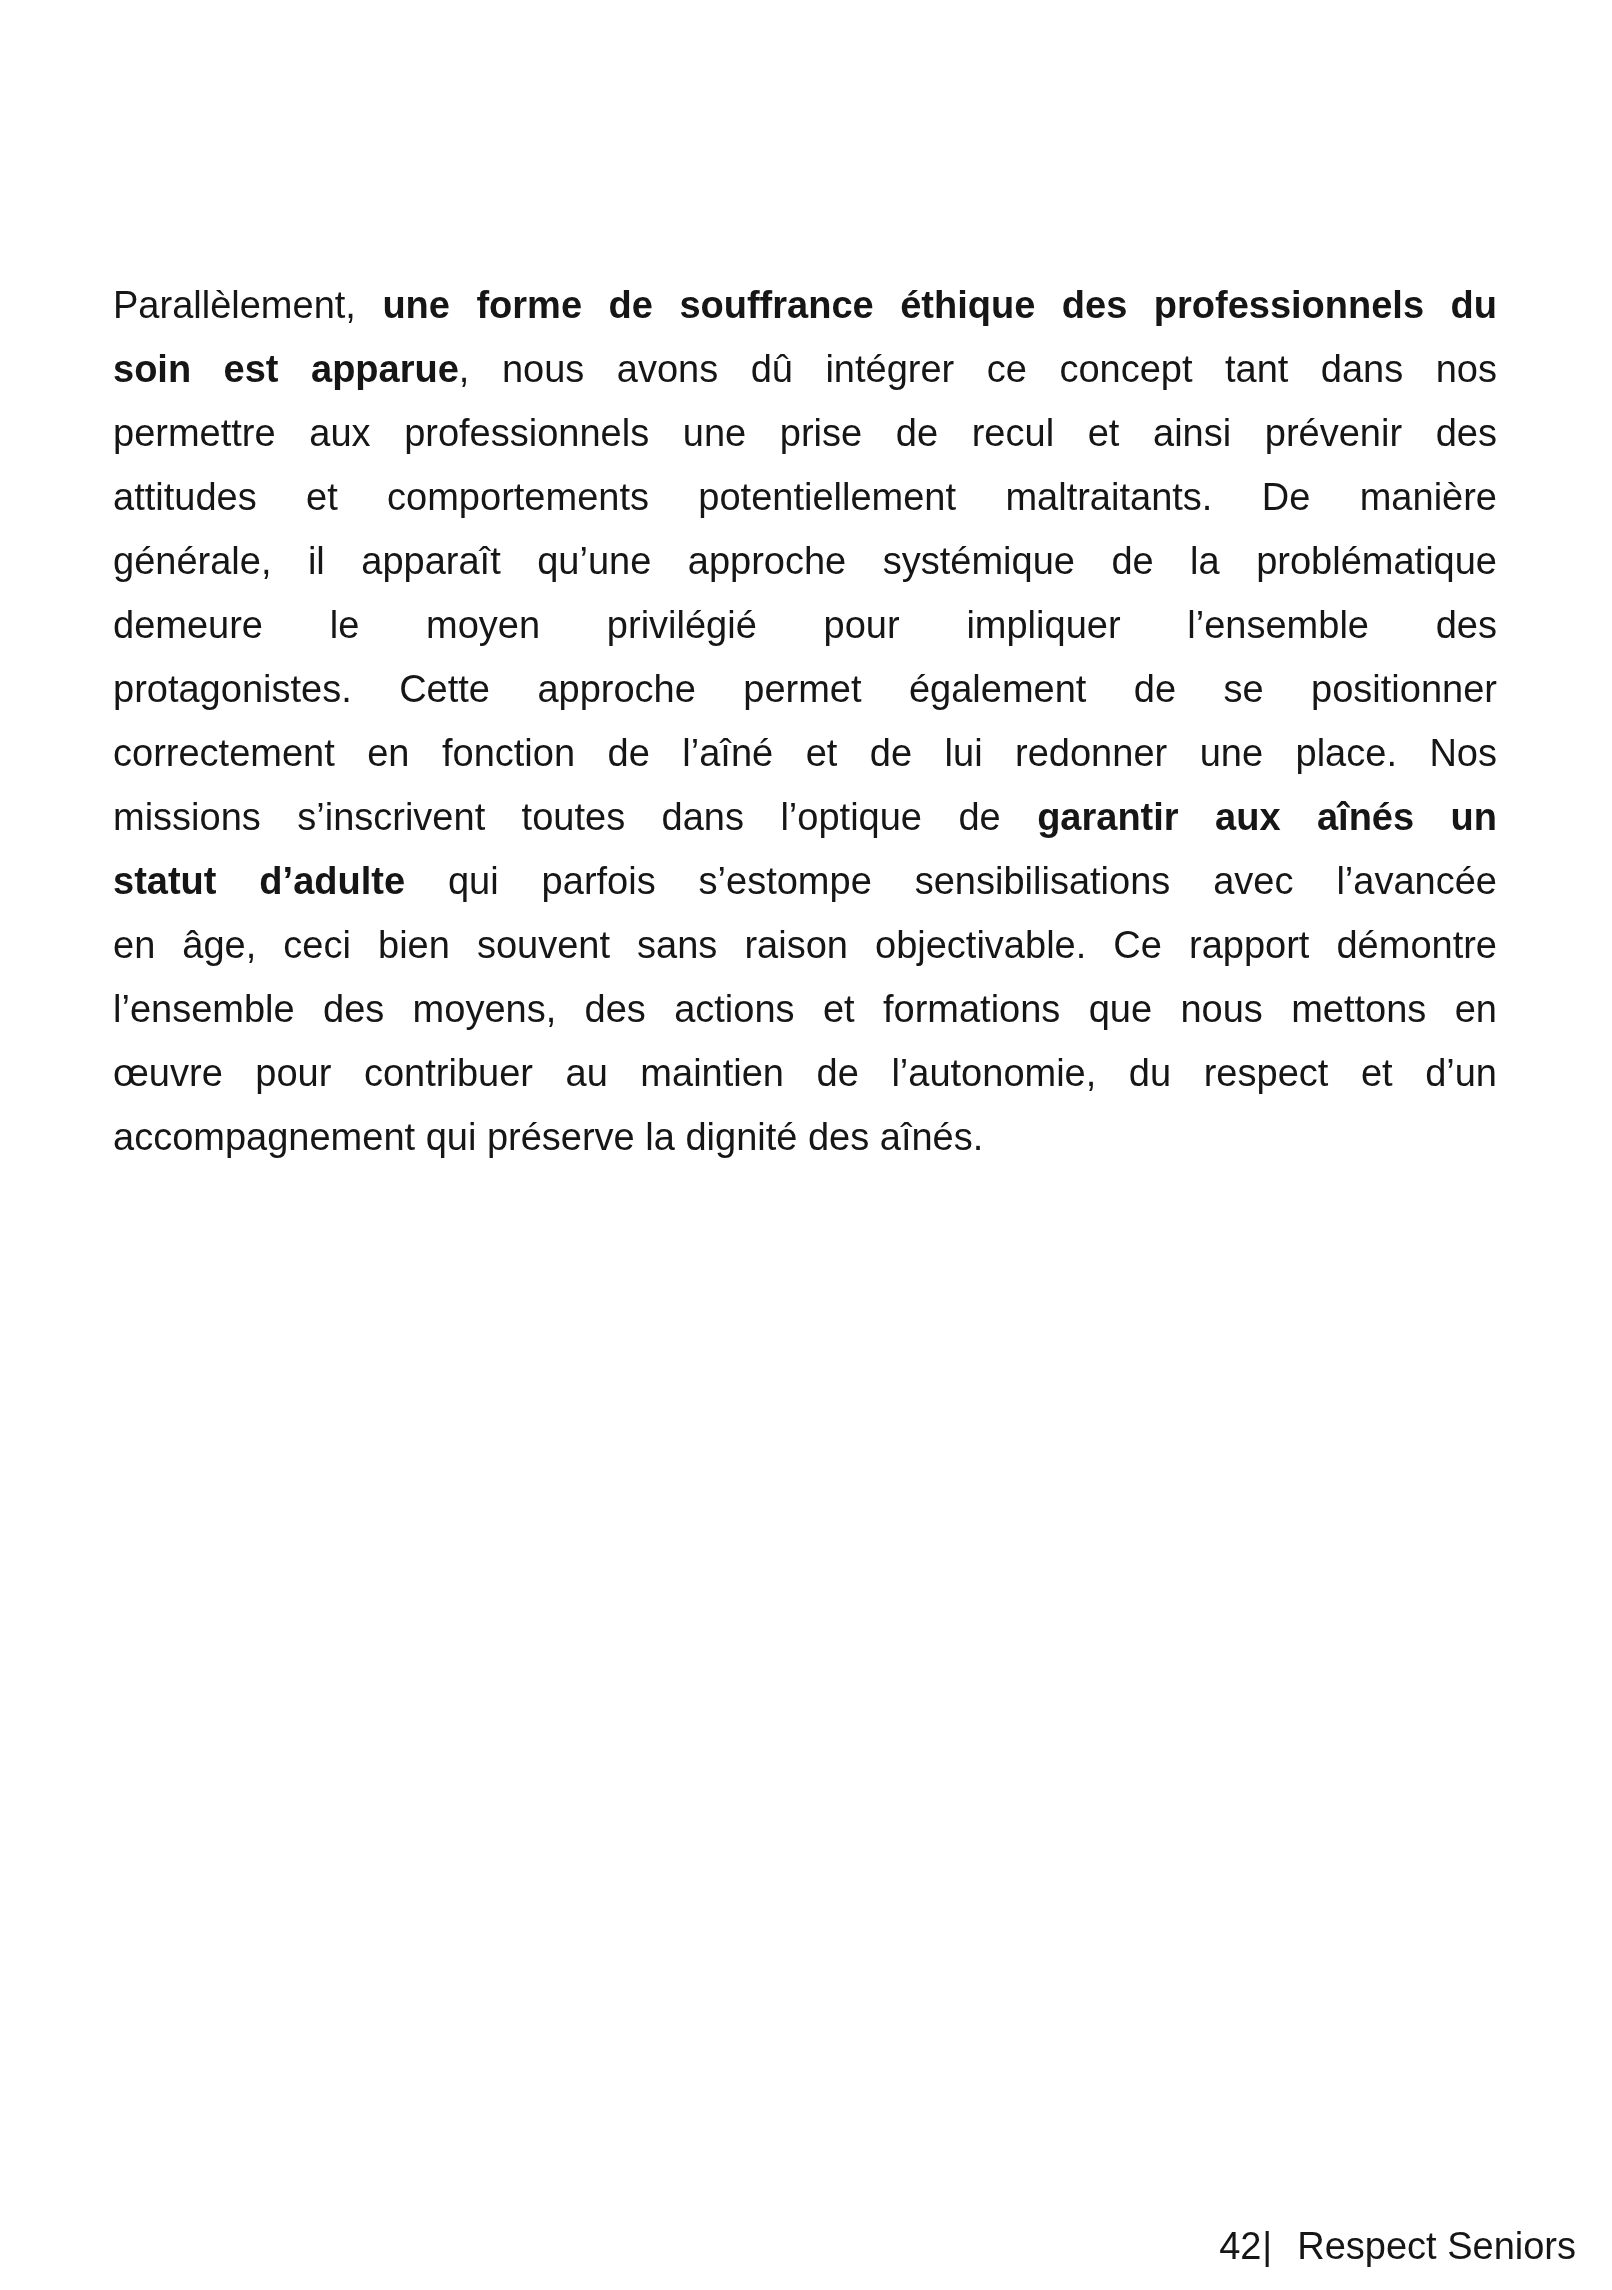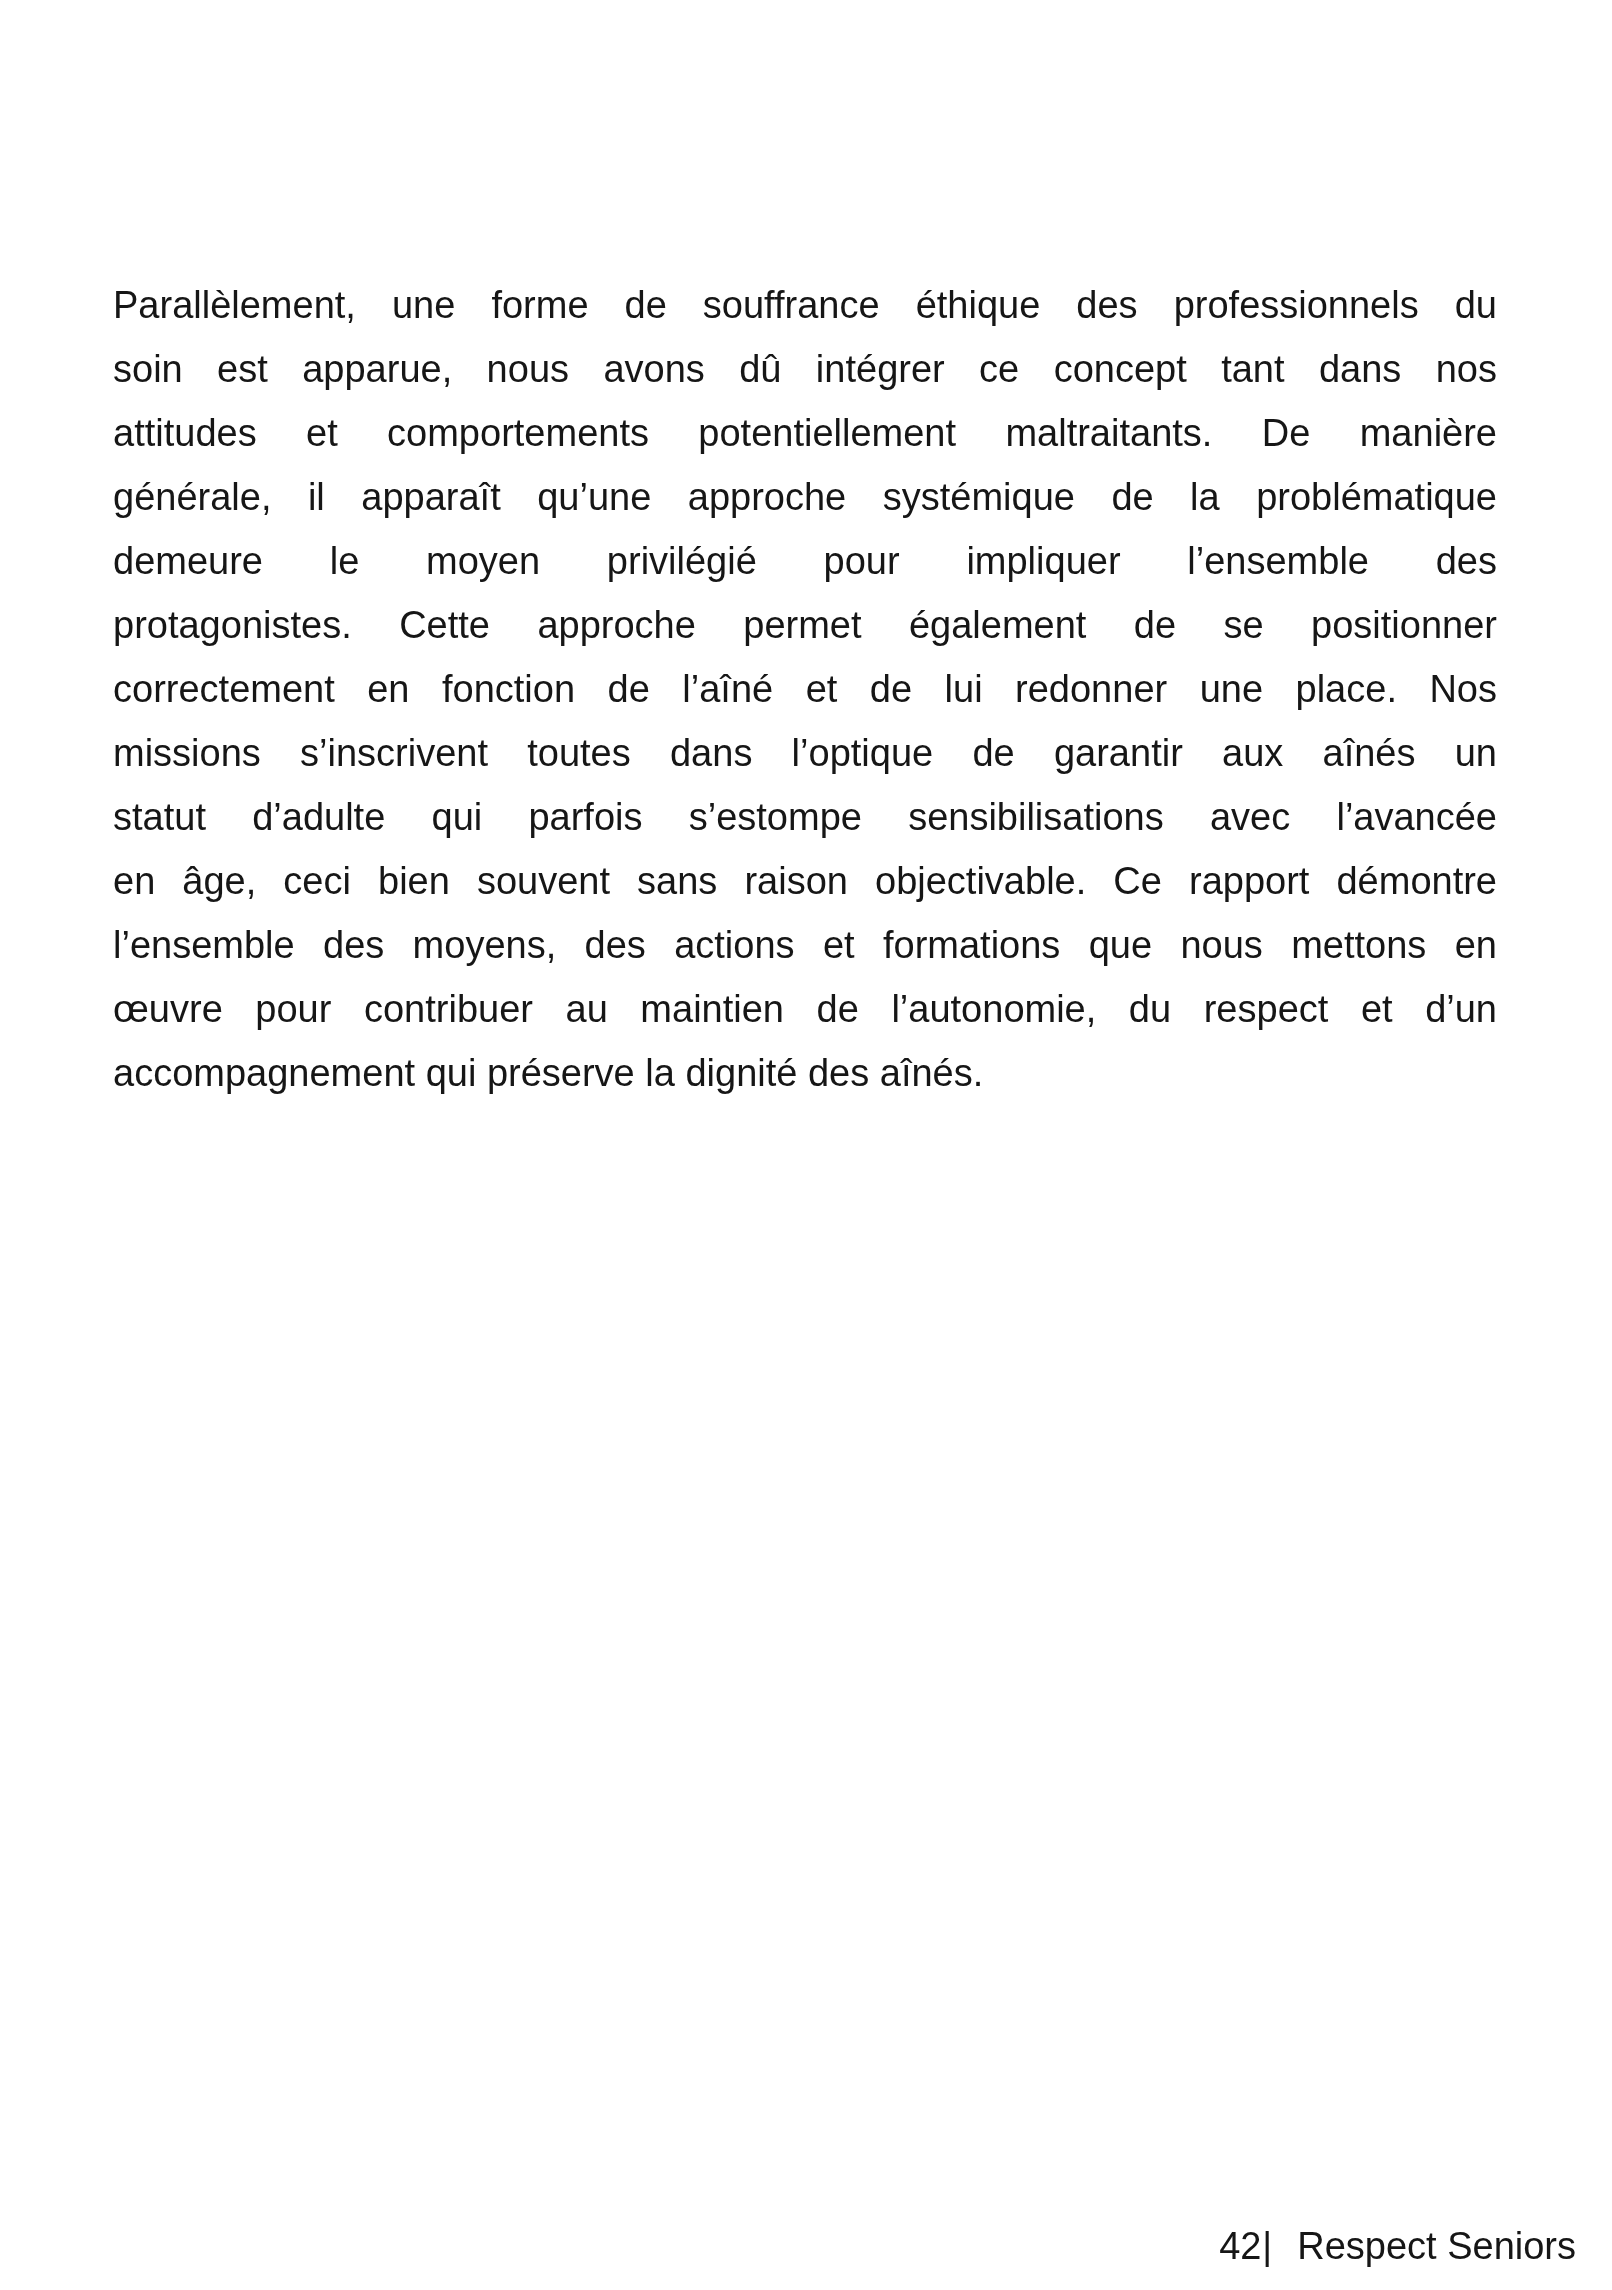--- a/index.html
+++ b/index.html
@@ -27,21 +27,21 @@
   .line {
     height: 64px;
     text-align: justify;
     text-align-last: justify;
     white-space: normal;
   }
   .line.last {
     text-align-last: left;
   }
   .bold {
-    font-weight: normal;
+    font-weight: bold;
   }
   .footer {
     position: absolute;
     top: 2222px;
     right: 36px;
     font-size: 38px;
     line-height: 48px;
     white-space: nowrap;
   }
   .footer .sep {
@@ -53,20 +53,21 @@
   }
 </style>
 </head>
 <body>
 
 <div class="page">
 
   <div class="paragraph">
       <div class="line"><span>Parallèlement, </span><span class="bold">une forme de souffrance éthique des professionnels du</span></div>
       <div class="line"><span class="bold">soin est apparue</span><span>, nous avons dû intégrer ce concept tant dans nos</span></div>
+      <div class="line"><span>permettre aux professionnels une prise de recul et ainsi prévenir des</span></div>
       <div class="line"><span>attitudes et comportements potentiellement maltraitants. De manière</span></div>
       <div class="line"><span>générale, il apparaît qu’une approche systémique de la problématique</span></div>
       <div class="line"><span>demeure le moyen privilégié pour impliquer l’ensemble des</span></div>
       <div class="line"><span>protagonistes. Cette approche permet également de se positionner</span></div>
       <div class="line"><span>correctement en fonction de l’aîné et de lui redonner une place. Nos</span></div>
       <div class="line"><span>missions s’inscrivent toutes dans l’optique de </span><span class="bold">garantir aux aînés un</span></div>
       <div class="line"><span class="bold">statut d’adulte</span><span> qui parfois s’estompe sensibilisations avec l’avancée</span></div>
       <div class="line"><span>en âge, ceci bien souvent sans raison objectivable. Ce rapport démontre</span></div>
       <div class="line"><span>l’ensemble des moyens, des actions et formations que nous mettons en</span></div>
       <div class="line"><span>œuvre pour contribuer au maintien de l’autonomie, du respect et d’un</span></div>

